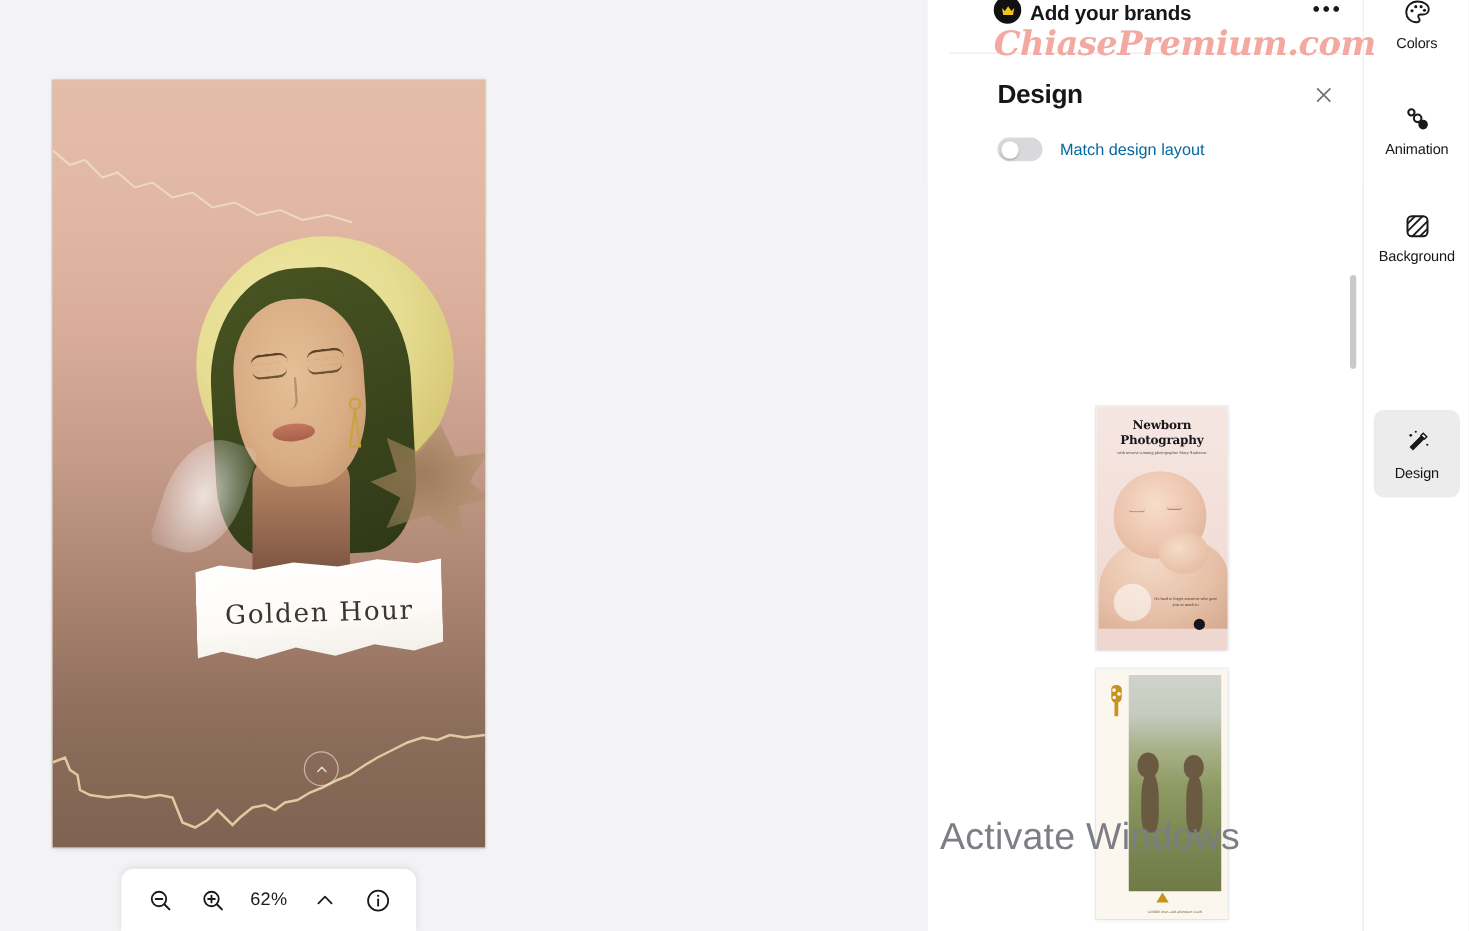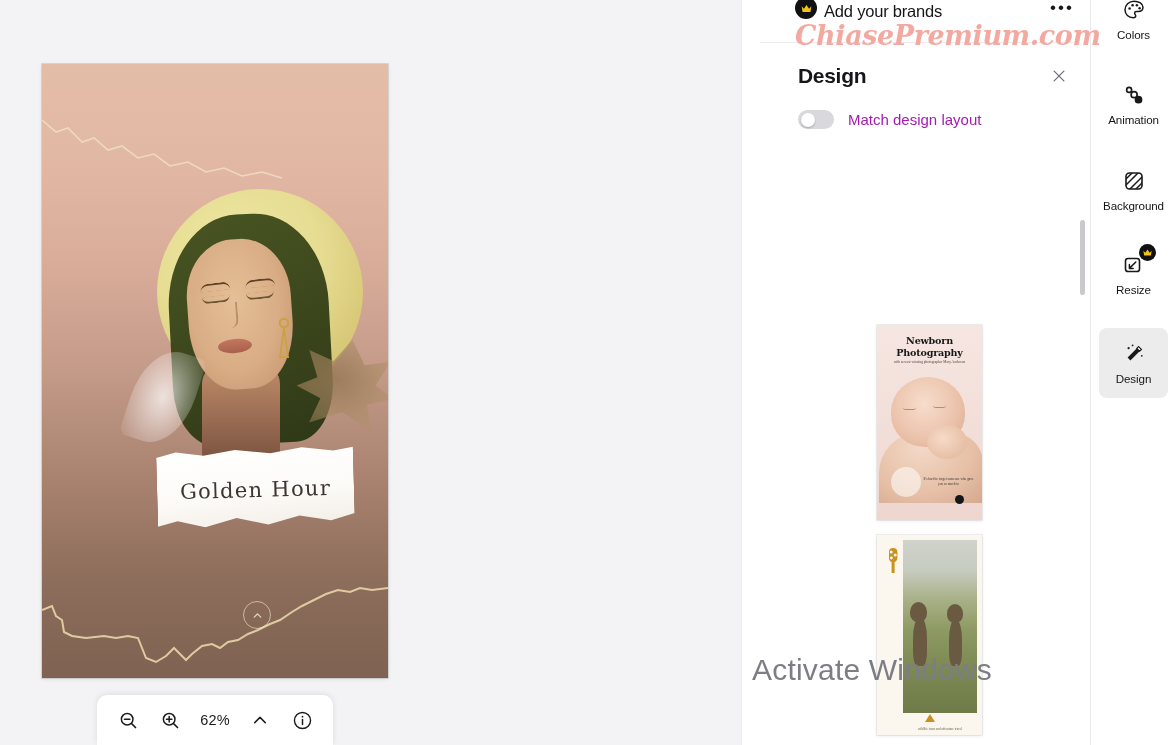--- a/index.html
+++ b/index.html
@@ -200,21 +200,21 @@
     display: flex; align-items: center; gap: 10px;
     padding: 0 18px 0 54px;
   }
   #crown-badge {
     position: absolute; left: 53px; top: -3px;
     width: 22px; height: 22px; border-radius: 50%;
     background: #111113;
     display: flex; align-items: center; justify-content: center;
   }
   #brand-title {
-    font-size: 16.5px; font-weight: normal; color: #16161a; letter-spacing: -.2px;
+    font-size: 16.5px; font-weight: bold; color: #16161a; letter-spacing: -.2px;
     margin-left: 28px;
   }
   #brand-more {
     position: absolute; right: 16px; top: -4px;
     width: 26px; height: 24px;
     display: flex; align-items: center; justify-content: center;
     letter-spacing: 2px; color: #19191c; font-size: 17px; cursor: pointer;
     line-height: 0;
   }
   #panel-divider {
@@ -239,21 +239,21 @@
   }
   #match-toggle {
     width: 36px; height: 19px; border-radius: 10px;
     background: #d9d9dd; position: relative; cursor: pointer; flex: none;
   }
   #match-toggle::after {
     content: ""; position: absolute; left: 2.5px; top: 2.5px;
     width: 14px; height: 14px; border-radius: 50%;
     background: #ffffff; box-shadow: 0 1px 2px rgba(0,0,0,.25);
   }
-  #match-label { font-size: 15px; color: #a21caf; }
+  #match-label { font-size: 13px; color: #0369a1; }
 
   
   #thumb-list {
     position: absolute; left: 0; top: 148px;
     width: 349px; height: 597px;
     overflow: hidden;
   }
   .thumb {
     position: absolute; left: 135px;
     width: 105px;
@@ -635,34 +635,20 @@
             <line x1="2" y1="12" x2="12" y2="2"></line>
             <line x1="2" y1="18" x2="18" y2="2"></line>
             <line x1="6" y1="22" x2="22" y2="6"></line>
             <line x1="12" y1="22" x2="22" y2="12"></line>
           </g>
         </svg>
       </div>
       <div class="rail-label">Background</div>
     </div>
 
-    <div class="rail-item" id="rail-resize">
-      <div class="rail-icon">
-        <svg width="24" height="24" viewBox="0 0 24 24">
-          <rect x="3.5" y="5.5" width="14" height="13" rx="2.6" fill="none" stroke="#19191c" stroke-width="1.6"></rect>
-          <path d="M13.8 9 L7.4 15.4 M7.4 15.4 L7.4 11.6 M7.4 15.4 L11.2 15.4" fill="none" stroke="#19191c" stroke-width="1.5" stroke-linecap="round"></path>
-        </svg>
-        <div class="crown-pill">
-          <svg width="11" height="11" viewBox="0 0 24 24">
-            <path d="M3 8 L7.2 12.4 L12 5.4 L16.8 12.4 L21 8 L19.3 18.4 L4.7 18.4 Z" fill="#f0c419"></path>
-          </svg>
-        </div>
-      </div>
-      <div class="rail-label">Resize</div>
-    </div>
 
     <div class="rail-item active" id="rail-design">
       <div class="rail-icon">
         <svg width="24" height="24" viewBox="0 0 24 24">
           <path d="M16.6 4.6 L19.4 7.4 L8.4 18.4 L5.6 15.6 Z" fill="#19191c"></path>
           <path d="M16.6 4.6 L19.4 7.4 L17.6 9.2 L14.8 6.4 Z" fill="#ffffff" stroke="#19191c" stroke-width="1.2"></path>
           <circle cx="6.6" cy="6.2" r="1.1" fill="#19191c"></circle>
           <circle cx="10.6" cy="3.4" r="0.85" fill="#19191c"></circle>
           <circle cx="19.8" cy="13.8" r="0.85" fill="#19191c"></circle>
         </svg>

